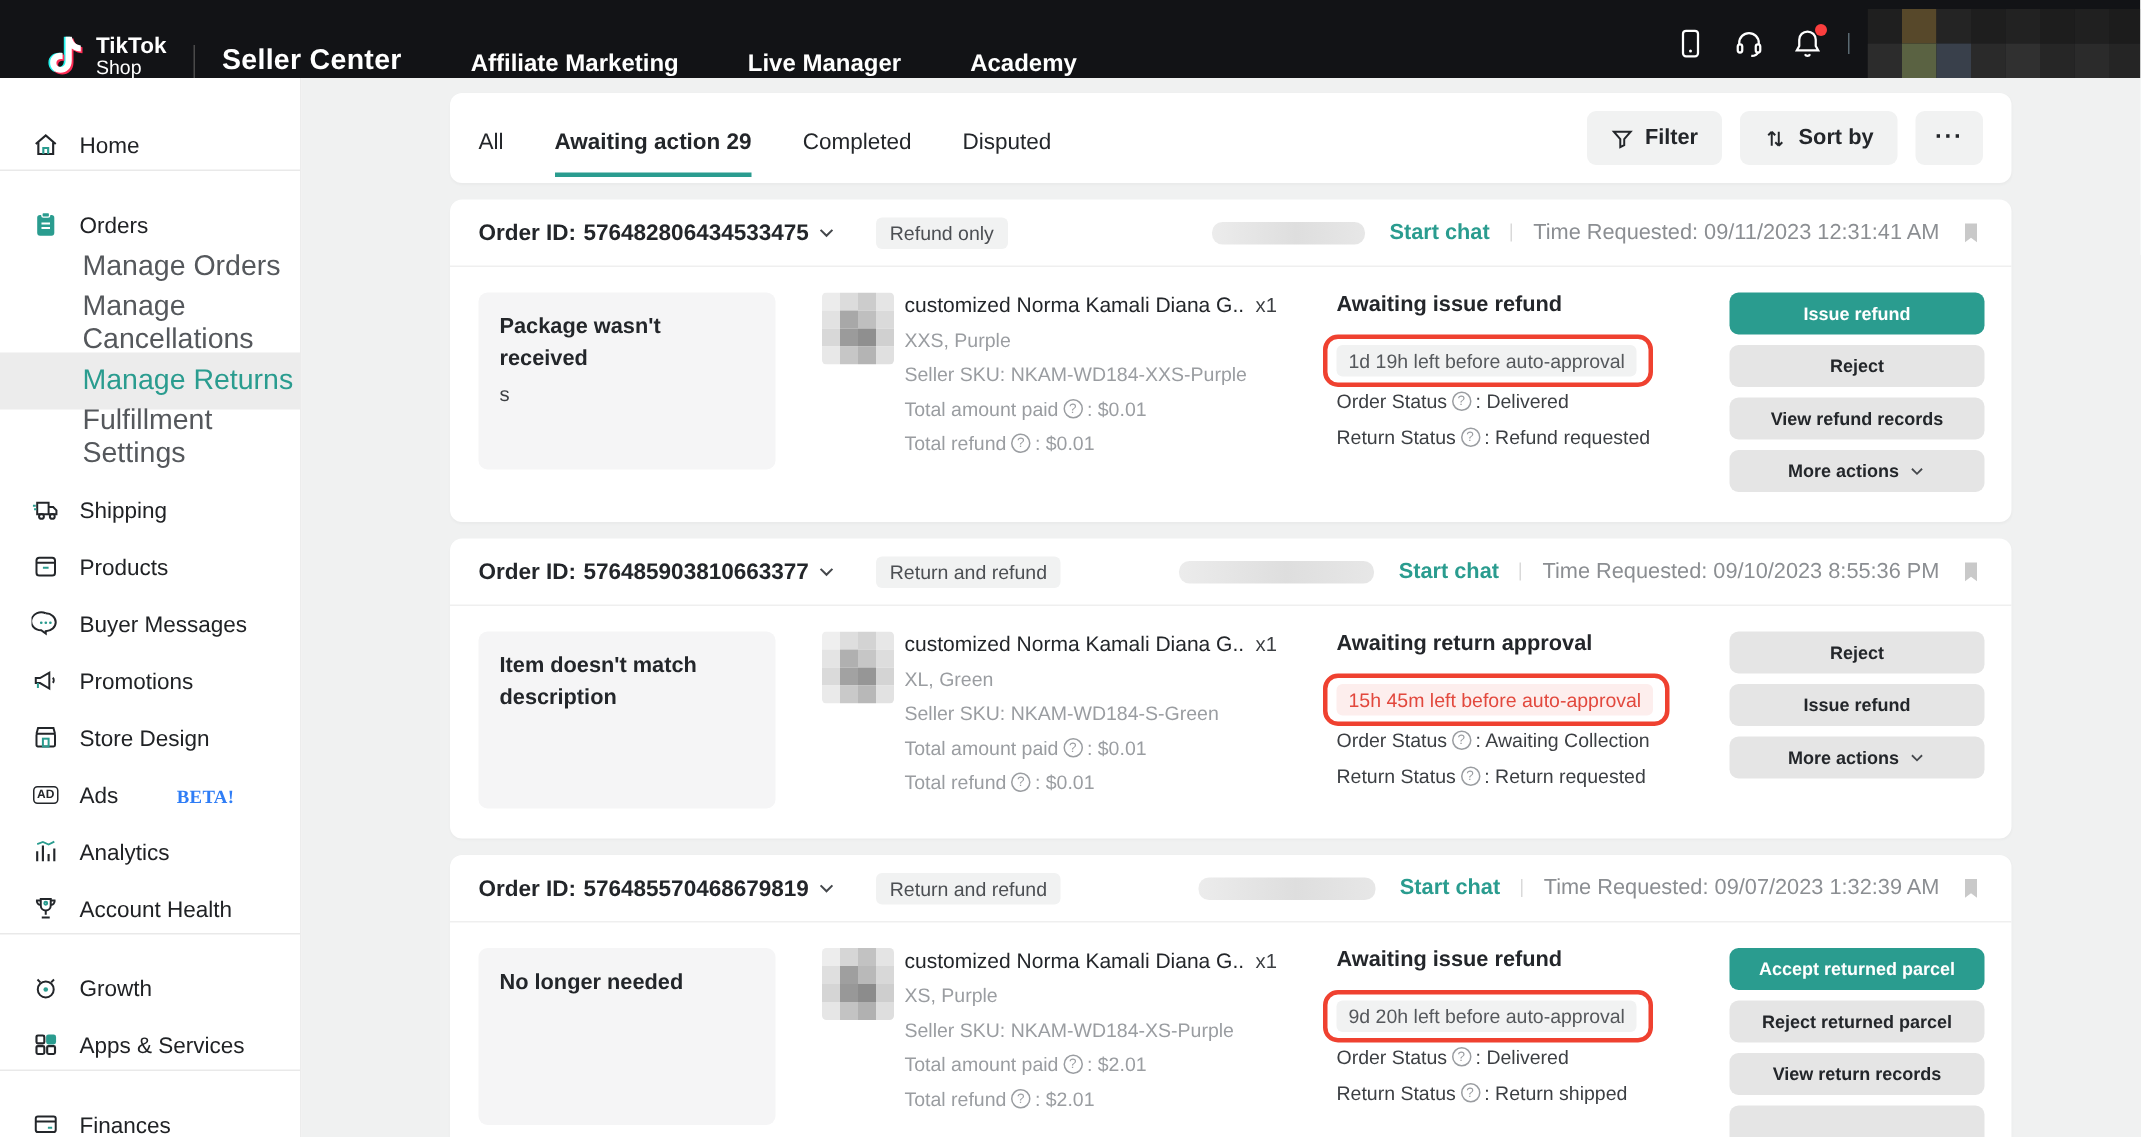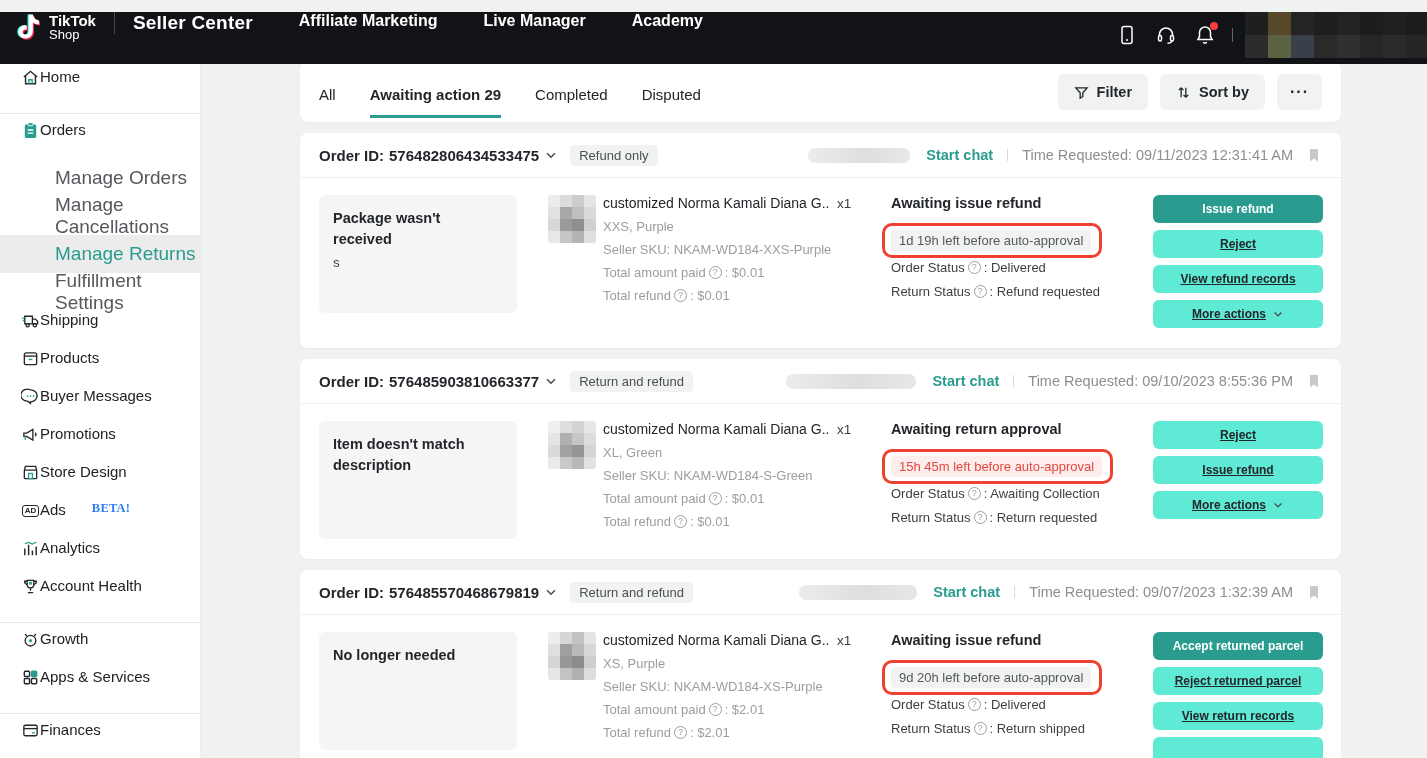--- a/index.html
+++ b/index.html
@@ -1,38 +1,38 @@
 <!DOCTYPE html>
 <html style="--accent: #2a9c8f; --beta_blue: #2f7df6; --annotation_red: #ef4130; --urgent_red: #e2483d; --topbar_bg: #121316;"><head>
 <meta charset="utf-8">
 <style>
   * { margin:0; padding:0; box-sizing:border-box; }
   html,body { width:1427px; height:758px; font-family:"Liberation Sans","DejaVu Sans",sans-serif; }
   .app { position:relative; width:1427px; height:758px; overflow:hidden; background:#f0f1f1; }
 
   
-  .topbar { position:absolute; top:12px; left:0; right:0; height:52px; background:var(--topbar_bg,#121316); display:flex; align-items:flex-start; padding-left:14px; z-index:10; }
+  .topbar { position:absolute; top:0; left:0; right:0; height:52px; background:var(--topbar_bg,#121316); display:flex; align-items:flex-end; padding-left:29px; z-index:10; }
   .brand { display:flex; align-items:center; gap:7px; }
   .brand-text { color:#fff; line-height:1.02; }
   .brand-text .l1 { font-size:15px; font-weight:700; }
   .brand-text .l2 { font-size:13px; font-weight:400; }
   .tb-sep { width:1px; height:22px; background:#4a4a4a; margin:0 18px; }
   .product-name { color:#fff; font-size:19px; font-weight:700; letter-spacing:.2px; }
   .tb-nav { display:flex; align-items:center; }
   .tb-link { color:#fff; font-size:16px; font-weight:600; margin-left:46px; cursor:pointer; }
   .tb-right { margin-left:auto; display:flex; align-items:center; }
   .tb-icon { position:relative; width:22px; height:22px; margin-left:17px; color:#fff; cursor:pointer; }
   .tb-icon svg { width:22px; height:22px; display:block; }
   .bell-dot { position:absolute; top:-2px; right:-2px; width:8px; height:8px; border-radius:50%; background:#fb3e3e; }
   .tb-sep2 { width:1px; height:14px; background:#5a6a72; margin:0 12px 0 16px; }
   .avatar-mosaic { width:182px; height:46px; cursor:pointer; }
 
   
   .sidebar { position:absolute; top:52px; left:0; bottom:0; width:201px; background:#fff; border-right:1px solid #ececec; padding-top:16px; }
-  .side-item { display:flex; align-items:flex-start; height:38px; padding-left:21px; font-size:15px; color:#202225; cursor:pointer; }
+  .side-item { display:flex; align-items:flex-end; gap:13px; height:38px; padding-left:21px; font-size:15px; color:#202225; cursor:pointer; }
   .side-sub { display:flex; align-items:center; height:38px; padding-left:55px; font-size:19px; color:#55585c; cursor:pointer; }
   .side-sub.active { background:#ececec; color:var(--accent,#2a9c8f); }
   .side-divider { height:1px; background:#e9e9e9; margin:7px 0; }
   .sicon { width:19px; height:19px; flex:none; display:flex; align-items:center; justify-content:center; }
   .sicon svg { width:19px; height:19px; display:block; }
   .beta-badge { color:var(--beta_blue,#2f7df6); font-size:12.5px; font-weight:700; margin-left:26px; letter-spacing:.2px;font-family:Liberation Serif, serif; }
   .adbox { font-size:8px; font-weight:700; border:1.6px solid #23262a; border-radius:3px; padding:1px 1.5px; color:#23262a; line-height:1; }
 
   
   .main { position:absolute; top:52px; left:202px; right:0; bottom:0; background:#f0f1f1; overflow:hidden; }
@@ -45,21 +45,21 @@
   .tool-btn { display:flex; align-items:center; gap:8px; background:#f1f2f2; border:none; border-radius:6px; height:36px; padding:0 16px; font-size:14.5px; font-weight:600; color:#23262a; cursor:pointer; font-family:inherit; }
   .tool-btn svg { width:15px; height:15px; }
   .tool-btn.sq { padding:0 13px; font-size:16px; letter-spacing:1px; }
 
   
   .card { margin-top:11px; background:#fff; border-radius:8px; box-shadow:0 1px 2px rgba(0,0,0,.03); }
   .card-hd { height:45px; display:flex; align-items:center; padding:0 19px; border-bottom:1px solid #efefef; }
   .oid-group { display:flex; align-items:center; gap:5px; cursor:pointer; }
   .oid-label,.oid-value { font-size:15px; font-weight:600; color:#23262a; }
   .chev { width:14px; height:14px; color:#45484c; }
-  .type-tag { margin-left:12px; background:#f1f2f2; color:#4c4f53; font-size:13px; padding:3px 9px; border-radius:4px; }
+  .type-tag { margin-left:26px; background:#f1f2f2; color:#4c4f53; font-size:13px; padding:3px 9px; border-radius:4px; }
   .hd-right { margin-left:auto; display:flex; align-items:center; }
   .blur-name { width:102px; height:15px; border-radius:7px; background:linear-gradient(90deg,#ececec,#dedede 55%,#e7e7e7); }
   .chat-link { color:var(--accent,#2a9c8f); font-size:14.5px; font-weight:700; margin:0 14px 0 16px; cursor:pointer; }
   .hd-div { width:1px; height:12px; background:#d9d9d9; margin-right:14px; }
   .time-txt { color:#8b8e92; font-size:14.5px; }
   .bookmark { width:16px; height:16px; margin-left:13px; color:#c9c9c9; cursor:pointer; }
 
   .card-bd { display:flex; padding:17px 18px 20px 19px; }
   .reason-box { flex:none; width:198px; height:118px; background:#f5f5f6; border-radius:6px; padding:13px 14px; }
   .reason-title { font-size:14.5px; font-weight:600; color:#23262a; line-height:1.45; }
@@ -82,21 +82,21 @@
   .pill.urgent { background:#fdeeed; color:var(--urgent_red,#e2483d); }
   .annotated::after { content:""; position:absolute; left:-9px; right:-11px; top:-7px; bottom:-7px; border:3.5px solid var(--annotation_red,#ef4130); border-radius:10px; pointer-events:none; }
   .stat-row { font-size:13px; color:#3c3f43; margin-top:9px; display:flex; align-items:center; gap:3px; }
   .stat-row .lbl { color:#3c3f43; }
   .stat-row .help { color:#9a9da1; }
   .prod-sub .help { color:#9a9da1; }
 
   .btn-col { margin-left:auto; width:170px; flex:none; display:flex; flex-direction:column; gap:7px; }
   .btn { height:28px; border:none; border-radius:6px; font-size:12px; font-weight:600; font-family:inherit; cursor:pointer; display:flex; align-items:center; justify-content:center; gap:6px; }
   .btn.primary { background:var(--accent,#2a9c8f); color:#fff; }
-  .btn.sec { background:#5eead4; color:#23262a;text-decoration:underline; }
+  .btn.sec { background:#e5e5e5; color:#23262a; }
   .btn .chev { width:12px; height:12px; }
 </style>
 </head>
 <body>
 
 <div class="app">
 
   <header class="topbar">
     <div class="brand">
       <svg width="28" height="30" viewBox="0 0 24 26">

